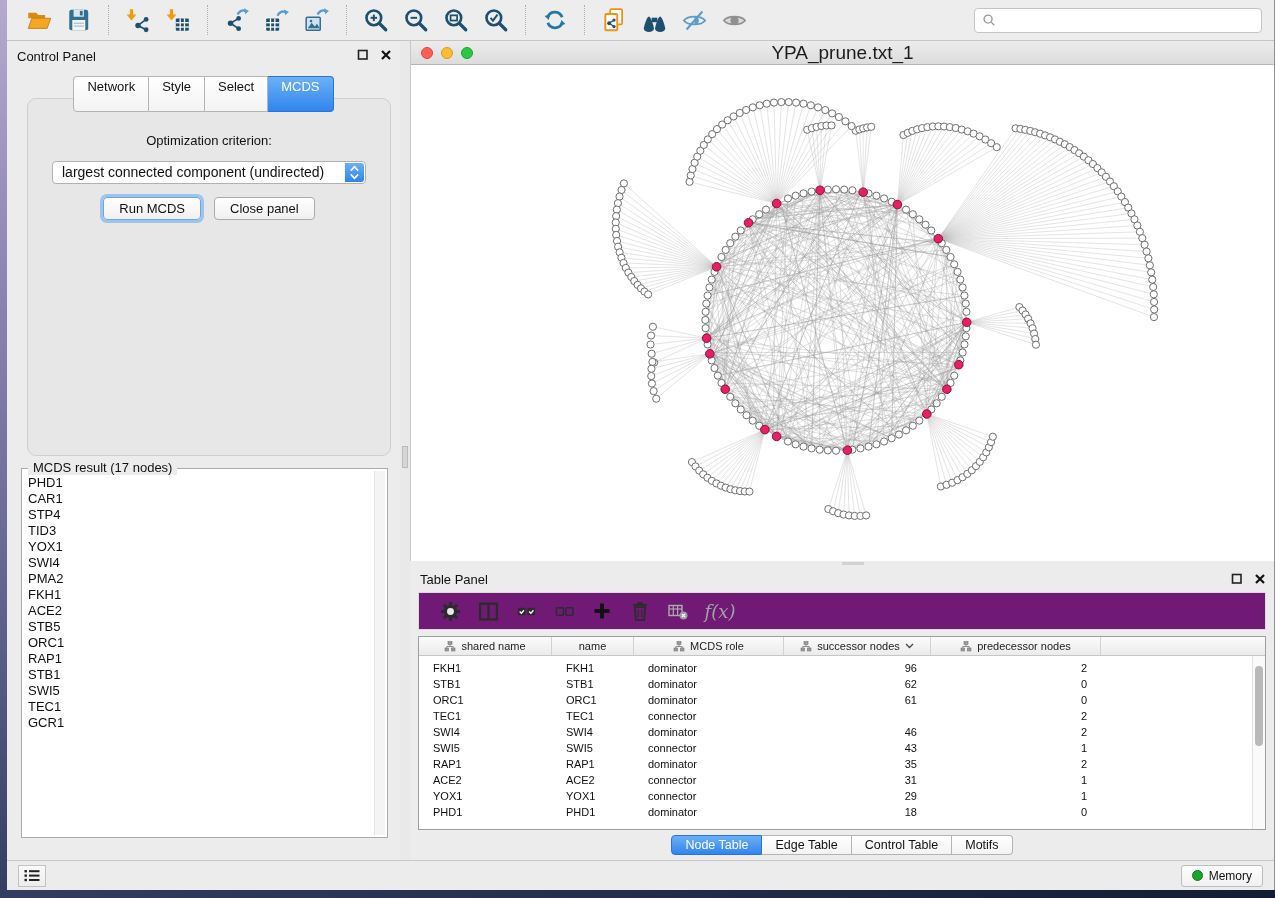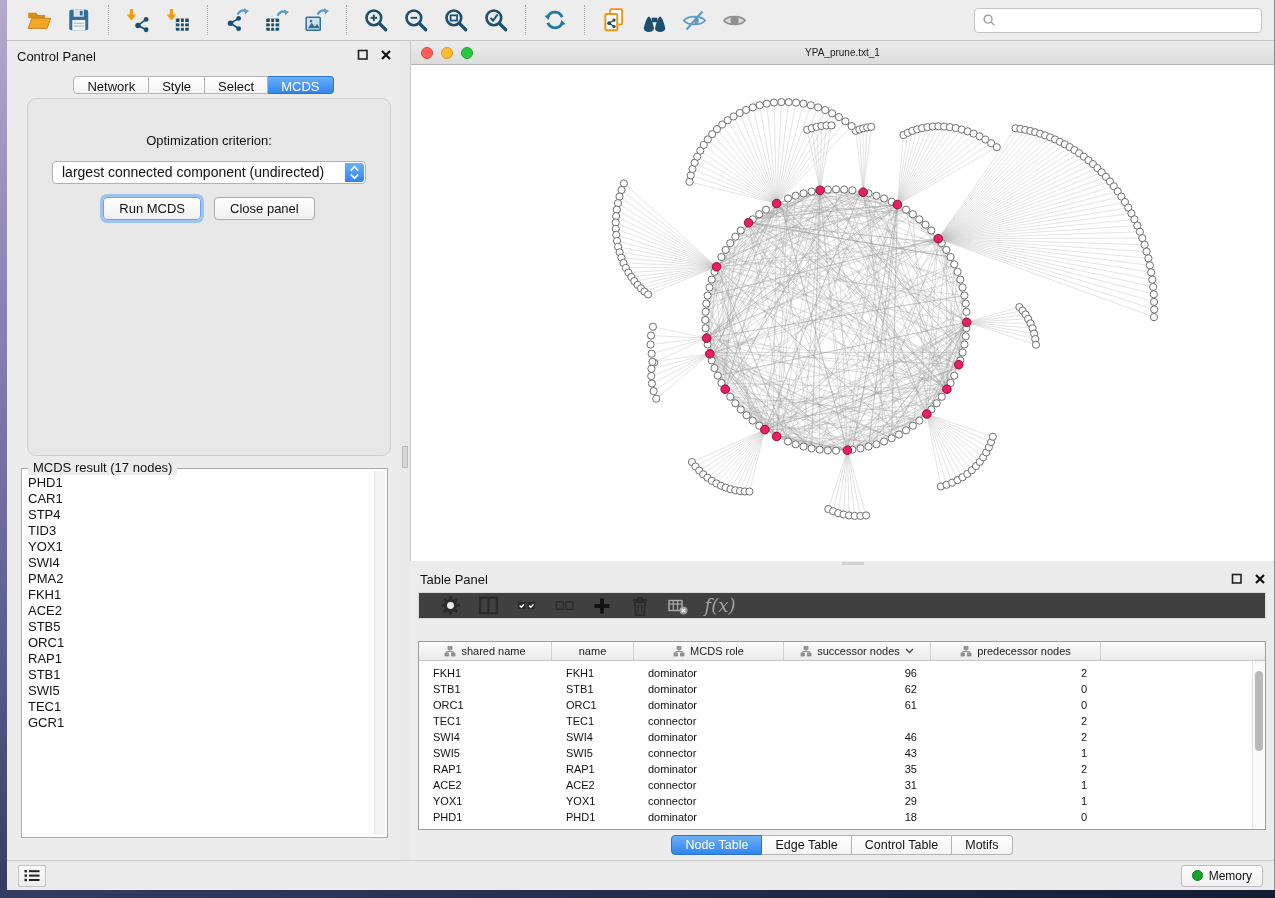--- a/index.html
+++ b/index.html
@@ -24,21 +24,21 @@
 
   
   .control-panel { width:393px; flex:none; position:relative; background:#ececec; }
   .panel-title { position:absolute; left:10px; top:8px; font-size:13px; color:#111; }
   .winbtns { position:absolute; right:8px; top:7px; display:flex; gap:10px; align-items:center; }
   .winbtn { display:flex; align-items:center; justify-content:center; width:13px; height:13px; }
   .cp-inner { position:absolute; left:20px; right:9px; top:57px; height:358px;
     background:#e7e7e7; border:1px solid #cfcfcf; border-radius:9px; }
   .cp-tabs { position:absolute; top:35px; left:0; right:0; display:flex; justify-content:center; z-index:2; }
   .tab { background:linear-gradient(#ffffff,#f3f3f3); border:1px solid #b4b4b4; border-left:none;
-    height:18px; line-height:20px; padding:0 13px; font-size:13px; color:#111; cursor:default; }
+    height:36px; line-height:20px; padding:0 13px; font-size:13px; color:#111; cursor:default; }
   .tab:first-child { border-left:1px solid #b4b4b4; border-radius:4px 0 0 4px; }
   .tab:last-child { border-radius:0 4px 4px 0; }
   .tab.selected { background:linear-gradient(#6cb0f7,#3085ee); border-color:#2a74d0; color:#fff; }
   .opt-label { text-align:center; margin-top:34px; font-size:13px; color:#111; }
   .dropdown { width:314px; height:23px; margin:13px auto 0; background:#fff; border:1px solid #b2b2b2;
     border-radius:4px; position:relative; font-size:14px; line-height:21px; padding-left:9px; color:#111; }
   .dd-stepper { position:absolute; right:1px; top:1px; bottom:1px; width:19px; border-radius:0 3px 3px 0;
     background:linear-gradient(#6cb0f7,#2f84ee); display:flex; align-items:center; justify-content:center; }
   .btnrow { display:flex; justify-content:center; gap:13px; margin-top:13px; }
   .btn { background:linear-gradient(#ffffff,#f0f0f0); border:1px solid #ababab; border-radius:4px;
@@ -56,33 +56,33 @@
   
   .vsplit { width:10px; flex:none; background:#e9e9e9; position:relative; }
   .vsplit .handle { position:absolute; left:2px; top:405px; width:6px; height:22px;
     background:#d6d6d6; border:1px solid #bcbcbc; }
 
   
   .right-col { flex:1; display:flex; flex-direction:column; min-width:0; }
   .net-window { height:520px; flex:none; display:flex; flex-direction:column; border-left:1px solid #c9c9c9; }
   .net-titlebar { height:24px; flex:none; background:linear-gradient(#ececec,#dcdcdc);
     border-bottom:1px solid #b5b5b5; position:relative; display:flex; align-items:center; justify-content:center;
-    font-size:10px; color:#1c1c1c; }
+    font-size:19px; color:#1c1c1c; }
   .traffic { position:absolute; left:10px; top:6px; display:flex; gap:8px; }
   .light { width:12px; height:12px; border-radius:50%; }
   .net-canvas-wrap { flex:1; background:#fff; position:relative; overflow:hidden; }
   .net-canvas-wrap svg { position:absolute; inset:0; }
 
   .hsplit { height:5px; flex:none; background:#ececec; position:relative; }
   .hsplit .handle { position:absolute; left:50%; top:1px; width:22px; height:3px; background:#d2d2d2; }
 
   
   .table-panel { flex:1; background:#ececec; display:flex; flex-direction:column; min-height:0; position:relative; }
   .tp-header { height:24px; flex:none; position:relative; }
-  .tp-toolbar { margin:2px 8px 16px; height:27px; flex:none; background:#404040; border:1px solid #dadada;
+  .tp-toolbar { margin:2px 8px 0; height:38px; flex:none; background:#701a75; border:1px solid #dadada;
     display:flex; align-items:center; padding:0 12px; gap:0; }
   .ttbtn { width:38px; height:30px; display:flex; align-items:center; justify-content:center; }
   .fx { font-family:"DejaVu Serif", serif; font-style:italic; font-size:18px; color:#a3a3a3; }
   .tablewrap { margin:6px 8px 0; flex:1; background:#fff; border:1px solid #9e9e9e;
     display:flex; flex-direction:column; overflow:hidden; position:relative;justify-content:center; }
   .thead { height:19px; flex:none; display:flex; background:linear-gradient(#fbfbfb,#ebebeb);
     border-bottom:1px solid #c6c6c6; }
   .th { border-right:1px solid #d2d2d2; display:flex; align-items:center; justify-content:center;
     gap:5px; font-size:11px; color:#222; flex:none; }
   .th.fill { flex:1; border-right:none; }

